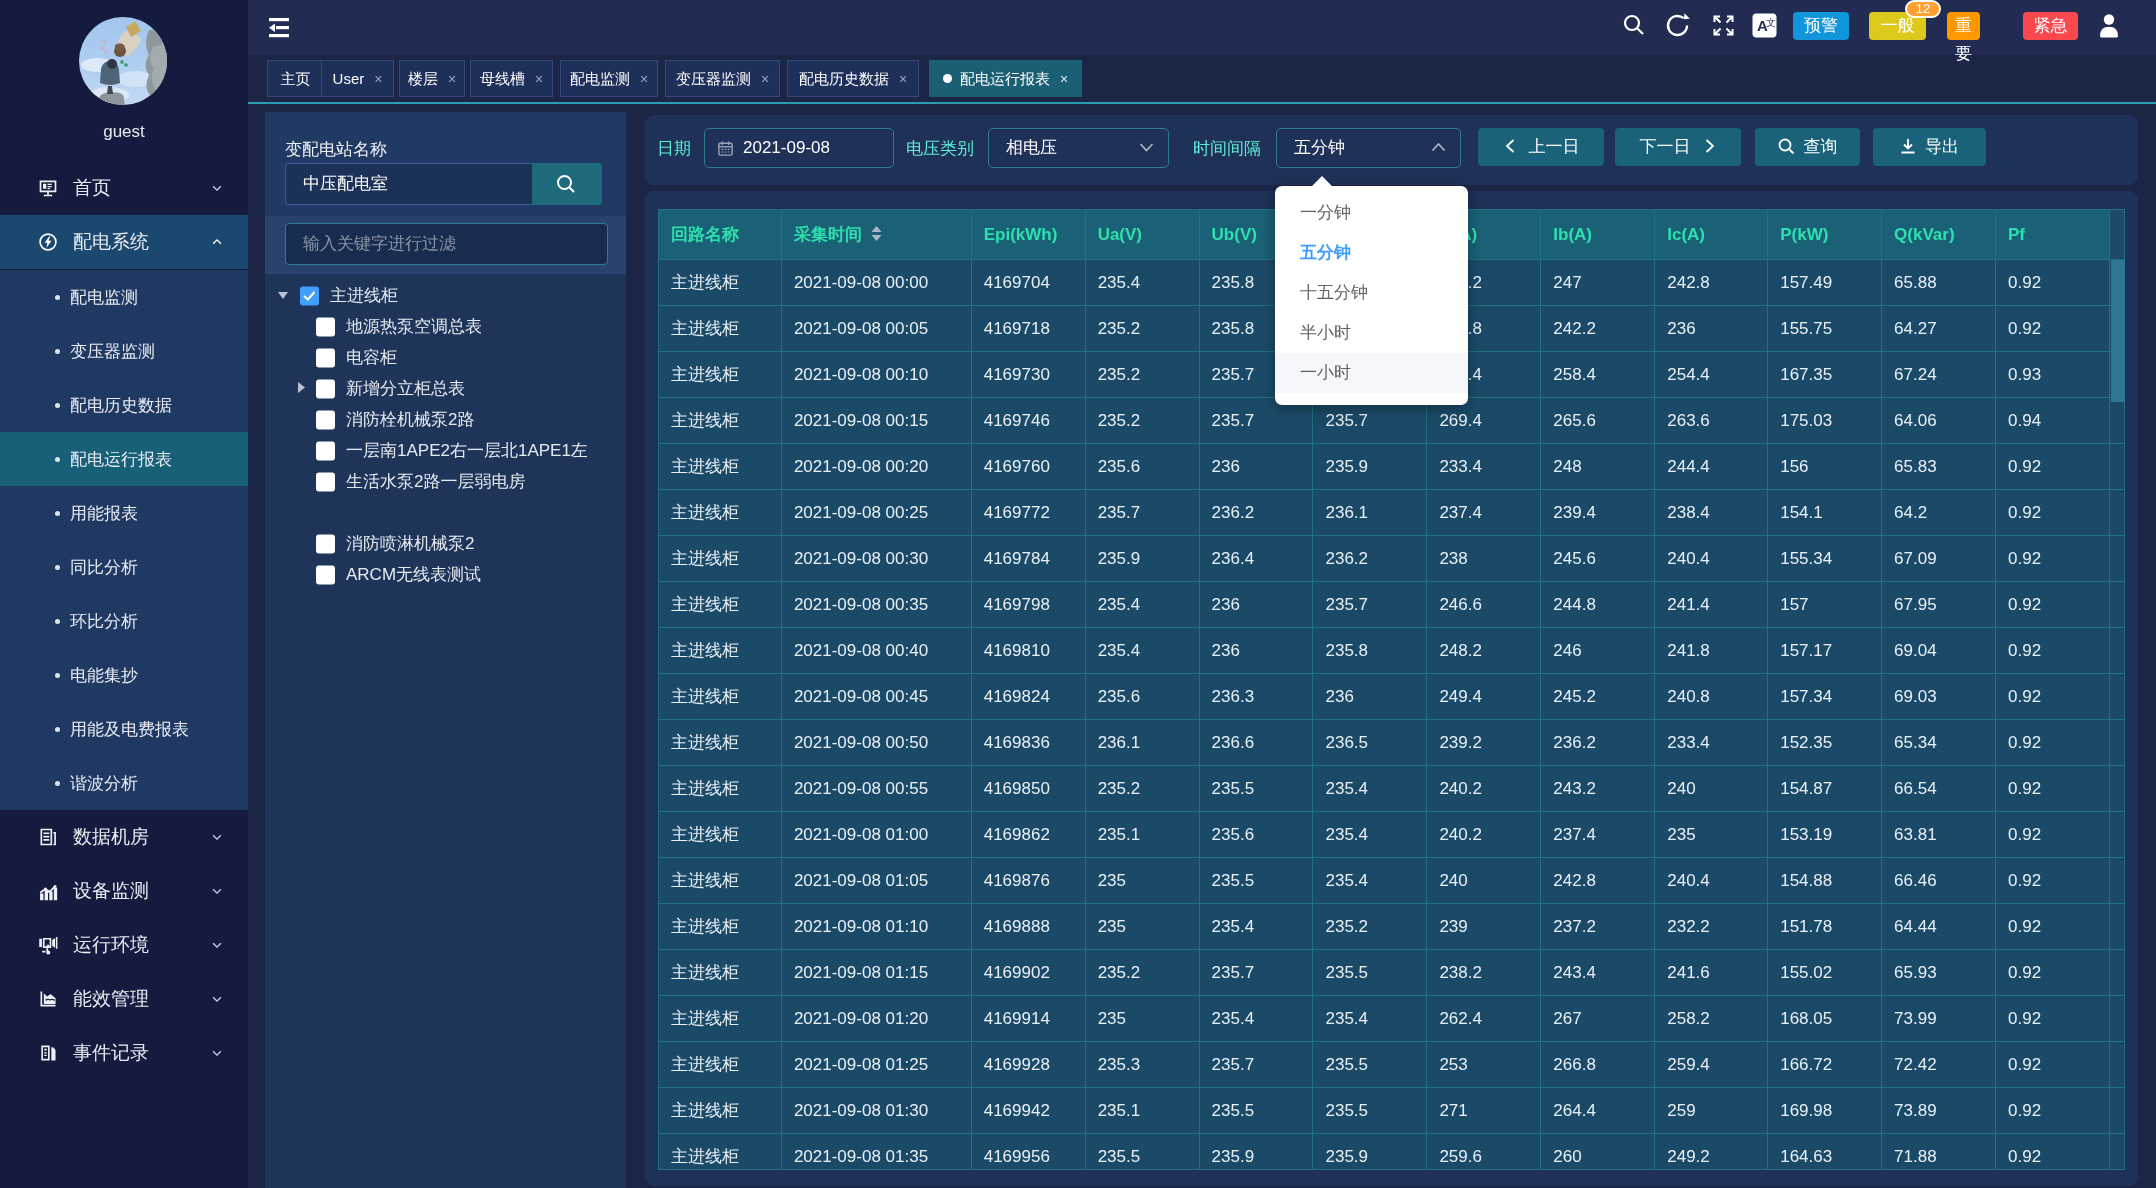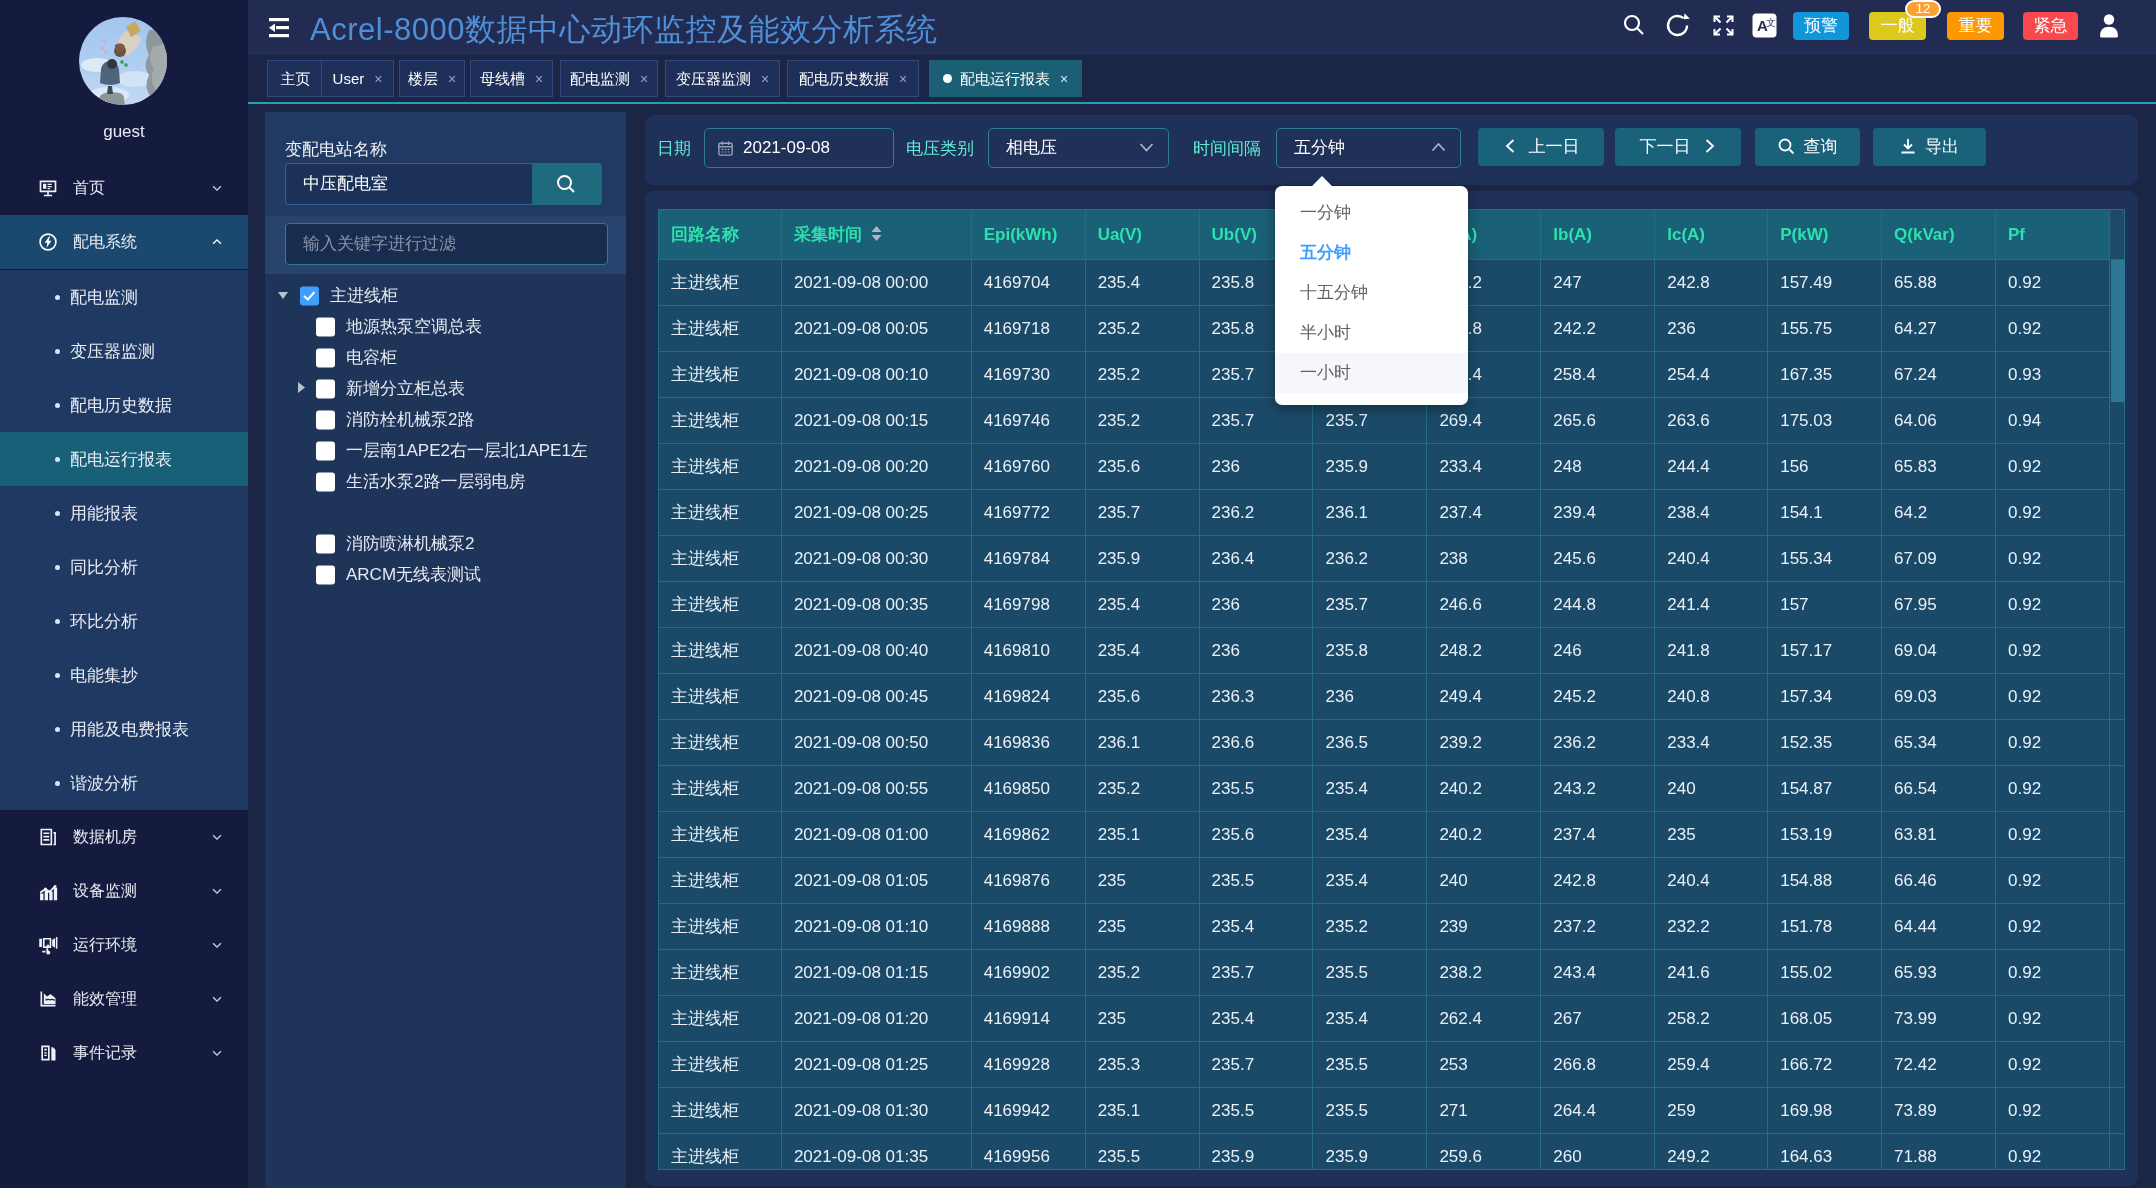--- a/index.html
+++ b/index.html
@@ -1,21 +1,21 @@
 <!DOCTYPE html>
 <html><head>
 <meta charset="utf-8">
 <style>
 * { margin:0; padding:0; box-sizing:border-box; }
 html,body { width:2156px; height:1188px; overflow:hidden; background:#1b2647; font-family:"Liberation Sans",sans-serif; }
 
 #sidebar { position:absolute; left:0; top:0; width:248px; height:1188px; background:#141b3e; }
 #avatar { position:absolute; left:79px; top:17px; width:88px; height:88px; border-radius:50%; overflow:hidden; }
 #guest { position:absolute; left:0; top:122px; width:248px; text-align:center; color:#e8eaf2; font-size:17px; }
-.mi { position:absolute; left:0; width:248px; height:54px; color:#e9ecf4; font-size:16px; }
+.mi { position:absolute; left:0; width:248px; height:54px; color:#e9ecf4; font-size:19px; }
 .mi .txt { position:absolute; left:73px; top:50%; transform:translateY(-50%); }
 .mi .ico { position:absolute; left:38px; top:50%; transform:translateY(-50%); width:20px; height:22px; }
 .mi .chev { position:absolute; right:25px; top:50%; transform:translateY(-50%); width:12px; height:12px; }
 #submenu { position:absolute; left:0; top:270px; width:248px; height:540px; background:#1f3963; }
 .smi { position:absolute; left:0; width:248px; height:54px; color:#e9ecf4; font-size:17px; }
 .smi .dot { position:absolute; left:55px; top:50%; margin-top:-2px; width:5px; height:5px; border-radius:50%; background:#dfe3ec; }
 .smi .txt { position:absolute; left:70px; top:50%; transform:translateY(-50%); }
 .smi.active { background:#176078; }
 
 #tophdr { position:absolute; left:248px; top:0; width:1908px; height:55px; background:#222c52; }
@@ -207,21 +207,20 @@
       </svg>
   </div>
 </div>
 <div id="tophdr">
   <svg style="position:absolute;left:19px;top:17px;" width="24" height="22" viewBox="0 0 24 22">
     <rect x="2" y="1" width="20" height="3.2" fill="#fff"></rect>
     <rect x="9" y="9" width="13" height="3.2" fill="#fff"></rect>
     <path d="M8 6.5 L8 15 L2 10.7 Z" fill="#fff"></path>
     <rect x="2" y="17" width="20" height="3.2" fill="#fff"></rect>
   </svg>
-  <div id="title">Acrel-8000数据中心动环监控及能效分析系统</div>
   <svg style="position:absolute;left:1374px;top:13px;" width="24" height="24" viewBox="0 0 24 24" fill="none" stroke="#fff" stroke-width="2.2">
       <circle cx="10" cy="10" r="7"></circle>
       <path d="M15.5 15.5 L21 21"></path>
     </svg>
   <svg style="position:absolute;left:1416px;top:12px;" width="27" height="27" viewBox="0 0 27 27" fill="none" stroke="#fff" stroke-width="2.4">
       <path d="M23 13.5 a9.5 9.5 0 1 1 -3.4 -7.3"></path>
       <path d="M20.5 1.2 L19.8 7.2 L25.8 6.7" stroke="none" fill="#fff"></path>
     </svg>
   <svg style="position:absolute;left:1463px;top:13px;" width="25" height="25" viewBox="0 0 25 25" fill="#fff" stroke="#fff" stroke-width="2">
       <path d="M3.5 9 L3.5 3.5 L9 3.5" fill="none"></path>
@@ -231,21 +230,21 @@
       <path d="M3.5 3.5 L9.5 9.5 M21.5 3.5 L15.5 9.5 M21.5 21.5 L15.5 15.5 M3.5 21.5 L9.5 15.5" stroke-width="2.2"></path>
     </svg>
   <svg style="position:absolute;left:1504px;top:13px;" width="25" height="25" viewBox="0 0 25 25">
       <rect x="0.5" y="0.5" width="24" height="24" rx="4" fill="#fff"></rect>
       <text x="5" y="17.5" font-size="15" font-weight="bold" fill="#232c52" font-family="Liberation Sans, sans-serif">A</text>
       <text x="14" y="12.5" font-size="10" fill="#232c52" font-family="Liberation Sans, sans-serif">文</text>
     </svg>
   <div class="hbtn" style="left:1545px;width:56px;background:#1296db;">预警</div>
   <div class="hbtn" style="left:1621px;width:57px;background:#ddc91c;">一般</div>
   <div style="position:absolute;left:1657px;top:0px;min-width:36px;height:18px;border-radius:9px;background:#ffa033;border:2px solid #fff;color:#fff;font-size:13px;line-height:14px;text-align:center;padding:0 3px;box-sizing:border-box;">12</div>
-  <div class="hbtn" style="left:1699px;width:57px;background:#ff9800;">重要</div>
+  <div class="hbtn" style="left:1699px;width:33px;background:#ff9800;">重要</div>
   <div class="hbtn" style="left:1775px;width:55px;background:#f9484e;">紧急</div>
   <svg style="position:absolute;left:1848px;top:12px;" width="26" height="26" viewBox="0 0 26 26" fill="#fff">
       <circle cx="13" cy="7.5" r="5.2"></circle>
       <path d="M4 24 Q4 14.8 13 14.8 Q22 14.8 22 24 Q22 25.5 20 25.5 L6 25.5 Q4 25.5 4 24 Z"></path>
     </svg>
 </div>
 <div id="treepanel">
   <div id="tcard1">
     <div style="position:absolute;left:20px;top:26px;font-size:17px;color:#eef1f7;">变配电站名称</div>
   </div>

